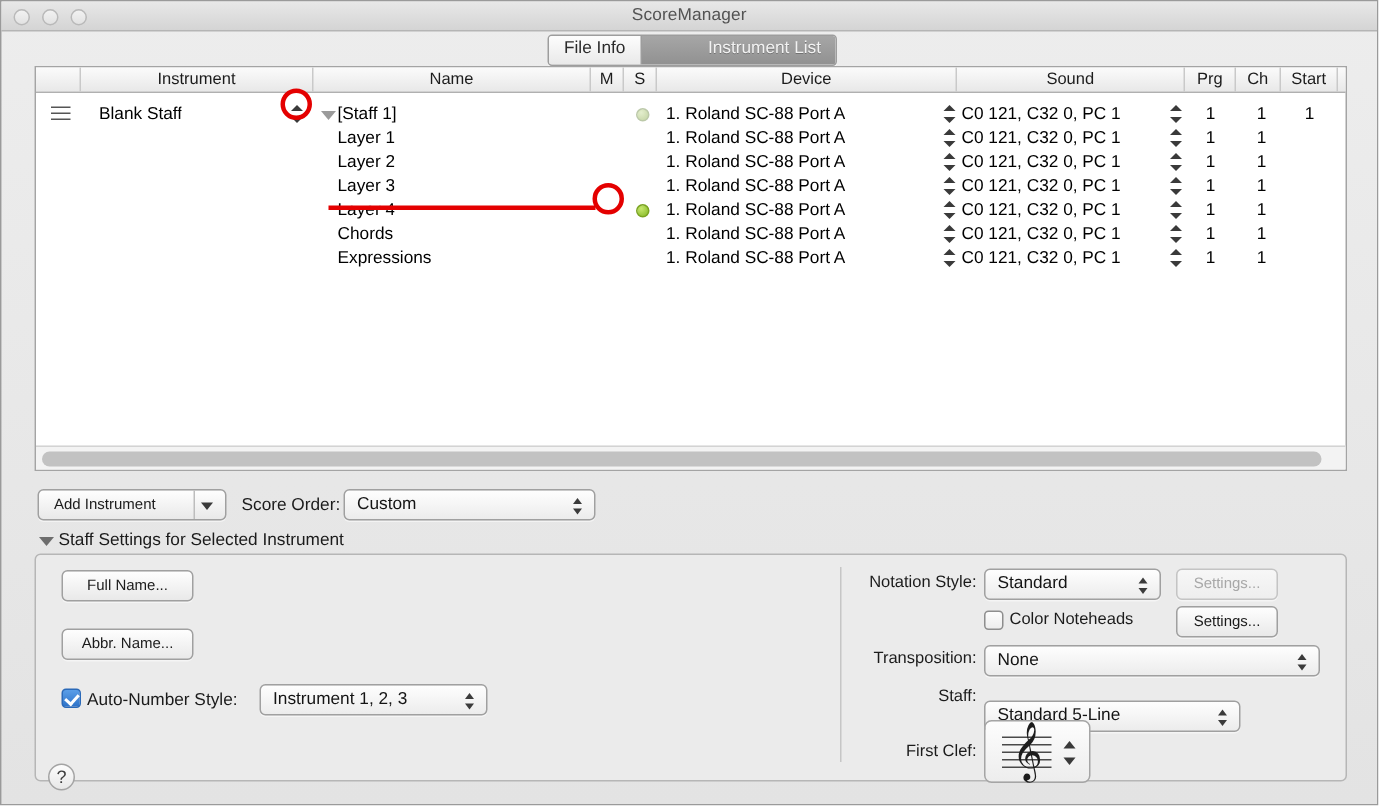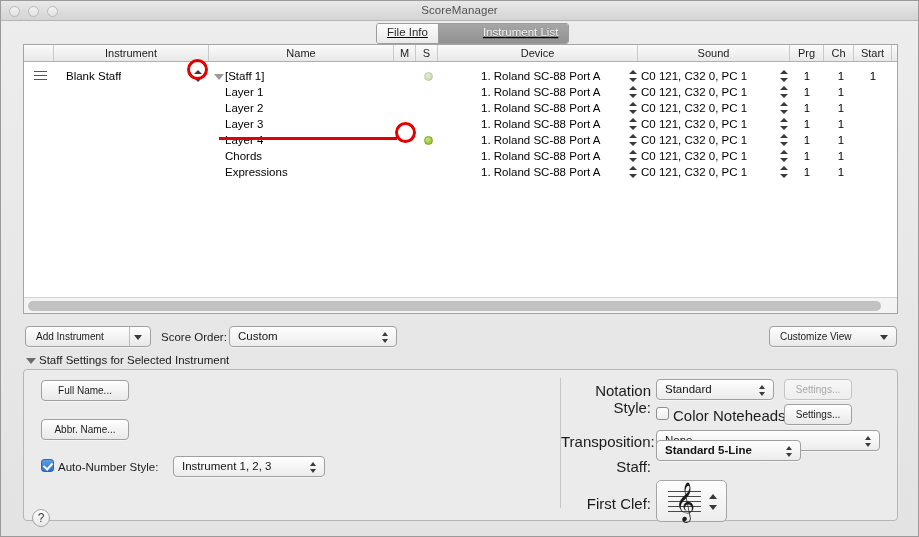--- a/index.html
+++ b/index.html
@@ -51,28 +51,27 @@
   .tl-close { left: 8px; }
   .tl-min   { left: 27px; }
   .tl-max   { left: 46px; }
 
   
   .tabbar {
     position: absolute; left: 0; top: 20px;
     width: 100%; height: 23px;
   }
   .tabs {
-    position: absolute; left: 375px; top: 2px;
+    position: absolute; left: 364px; top: 2px;
     display: flex;
     height: 19px;
     border: 1px solid #9d9d9d;
     border-radius: 3px;
     overflow: hidden;
     box-shadow: 0 1px 0 rgba(255,255,255,.6);
-    text-decoration: underline;
   }
   .tab {
     padding: 0 10px;
     line-height: 17px;
     font-size: 11.5px;
     color: #2b2b2b;
     background: linear-gradient(#fdfdfd, #e9e9e9);
     border-right: 1px solid #9d9d9d;
   }
   .tab:last-child { border-right: none; padding-left: 44px; }
@@ -120,21 +119,21 @@
   .cell {
     position: absolute; top: 0;
     height: 16px; line-height: 16px;
     font-size: 11.5px;
     color: #000;
     white-space: nowrap;
     overflow: hidden;
   }
   .c-instrument { left: 42px; }
   .c-name       { left: 201px; }
-  .c-device     { left: 420px; margin-left: 37px; }
+  .c-device     { left: 420px; }
   .c-sound      { left: 617px; }
   .c-prg  { left: 770px; width: 26px; text-align: center; }
   .c-ch   { left: 804px; width: 26px; text-align: center; }
   .c-start{ left: 834px; width: 30px; text-align: center; }
 
   
   .grip {
     position: absolute; left: 10px; top: 3px;
     width: 13px; height: 10px;
   }
@@ -341,32 +340,32 @@
     border: 1px solid #a4a4a4;
     background: linear-gradient(#fdfdfd, #e8e8e8);
     box-sizing: border-box;
     text-align: center;
     line-height: 16px;
     font-size: 12px;
     color: #3c3c3c;
   }
 
   
-  .rlabel { position: absolute; font-size: 15px; color: #1b1b1b; text-align: right; }
+  .rlabel { position: absolute; font-size: 11px; color: #1b1b1b; text-align: right; }
   #notation-style-label { left: 560px; top: 381px; width: 90px; }
   #notation-style-popup { left: 655px; top: 378px; width: 118px; }
   #notation-settings-btn { left: 783px; top: 378px; width: 68px; color: #a8a8a8;
                            background: linear-gradient(#f7f7f7, #eeeeee); border-color: #c4c4c4; }
   #color-noteheads-check { left: 655px; top: 406px; }
   #color-noteheads-label { left: 672px; top: 406px; width: auto; text-align: left; }
   #color-settings-btn { left: 783px; top: 403px; width: 68px; }
   #transposition-label { left: 560px; top: 432px; width: 90px; }
   #transposition-popup { left: 655px; top: 429px; width: 224px; }
   #staff-label { left: 560px; top: 457px; width: 90px; }
-  #staff-popup { left: 655px; top: 439px; width: 145px; font-weight: bold; }
+  #staff-popup { left: 655px; top: 466px; width: 171px; }
   #first-clef-label { left: 560px; top: 494px; width: 90px; }
 
   .clef-well {
     position: absolute; left: 655px; top: 479px;
     width: 71px; height: 42px;
     background: linear-gradient(#fdfdfd, #ededed);
     border: 1px solid #a5a5a5;
     border-radius: 5px;
     box-sizing: border-box;
   }
@@ -529,24 +528,20 @@
     <span class="tri-down"></span>
   </div>
 
   <div class="label" id="score-order-label">Score Order:</div>
 
   <div class="popup" id="score-order-popup">
     <span>Custom</span>
     <span class="arrows"></span>
   </div>
 
-  <div class="btn pulldown" id="customize-view">
-    <span>Customize View</span>
-    <span class="tri-down"></span>
-  </div>
 
   <div class="group-tri"></div>
   <div class="label" id="staff-settings-header">Staff Settings for Selected Instrument</div>
 
   <div class="settings-box">
     <div class="vdivider"></div>
   </div>
 
   <div class="btn" id="full-name-btn">Full Name...</div>
   <div class="btn" id="abbr-name-btn">Abbr. Name...</div>

